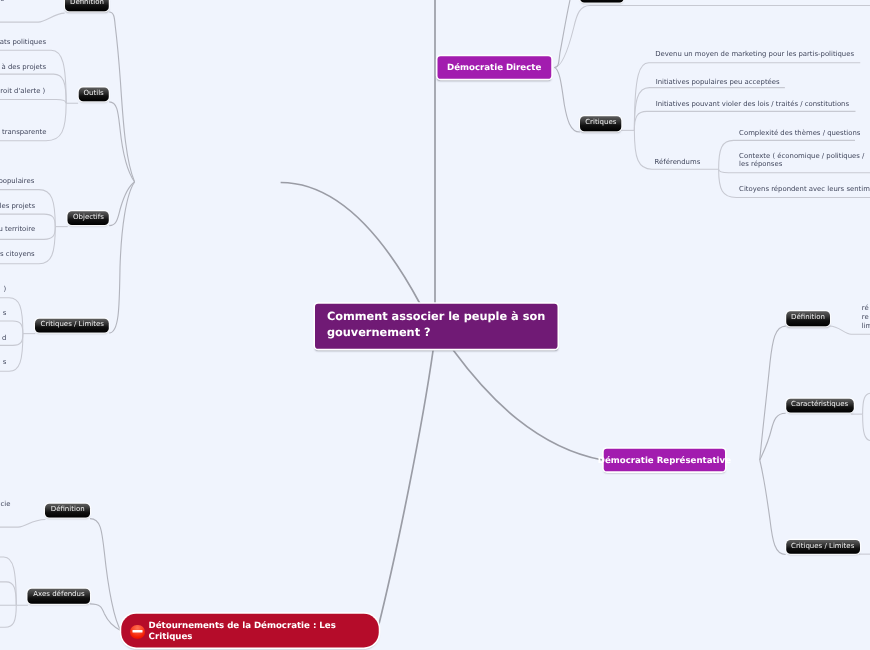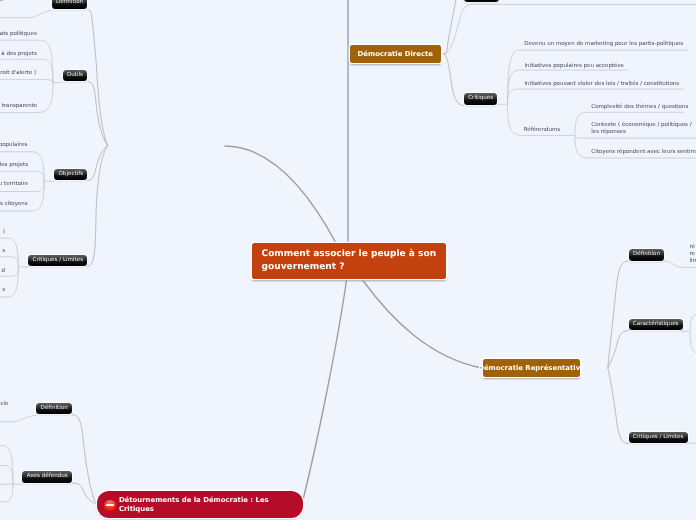--- a/index.html
+++ b/index.html
@@ -5,22 +5,22 @@
 <style>
   html,body{margin:0;padding:0;}
   body{width:696px;height:520px;overflow:hidden;background:#f0f4fd;
        font-family:"DejaVu Sans",sans-serif;-webkit-font-smoothing:antialiased;text-rendering:geometricPrecision;}
   #canvas{position:relative;width:696px;height:520px;overflow:hidden;background:#f0f4fd;}
   svg.links{position:absolute;left:0;top:0;width:696px;height:520px;pointer-events:none;}
   .node{position:absolute;box-sizing:border-box;color:#fff;font-weight:bold;
         border-radius:2.5px;white-space:nowrap;
         box-shadow:0 0 0 1.3px #fff, 0 1.6px 1.6px -0.3px rgba(110,113,126,.75);
         display:flex;align-items:center;}
-  .central{background:#c2410c;font-size:9.05px;line-height:13px;padding:0 10px;}
-  .branch{background:#a16207;font-size:6.9px;line-height:11px;justify-content:center;}
+  .central{background:#701a75;font-size:9.05px;line-height:13px;padding:0 10px;}
+  .branch{background:#a21caf;font-size:6.9px;line-height:11px;justify-content:center;}
   .redn{background:#b50c2a;font-size:6.9px;line-height:9.2px;padding:1.4px 8px 0 21.9px;border-radius:12px;}
   .tag{position:absolute;color:#f2f2f2;font-size:5.6px;line-height:11.3px;
        height:11.3px;box-sizing:border-box;padding:0 4.3px;border-radius:3.5px;white-space:nowrap;
        background:linear-gradient(180deg,#5e5e5e 0%,#3a3a3a 32%,#101010 62%,#000 100%);
        box-shadow:0 0 0 1px rgba(255,255,255,.85), 0 1.5px 1.5px -0.5px rgba(120,122,132,.55);
        text-align:center;}
   .leaf{position:absolute;color:#40465c;font-size:5.5px;line-height:8.5px;white-space:nowrap;}
   .leaf.rt{text-align:right;}
   .noentry{position:absolute;left:7.25px;top:8.6px;width:11.6px;height:11.6px;border-radius:50%;
            background:radial-gradient(circle at 50% 22%,#ff7156 0%,#fb492c 38%,#f21b00 72%,#e81200 100%);}

